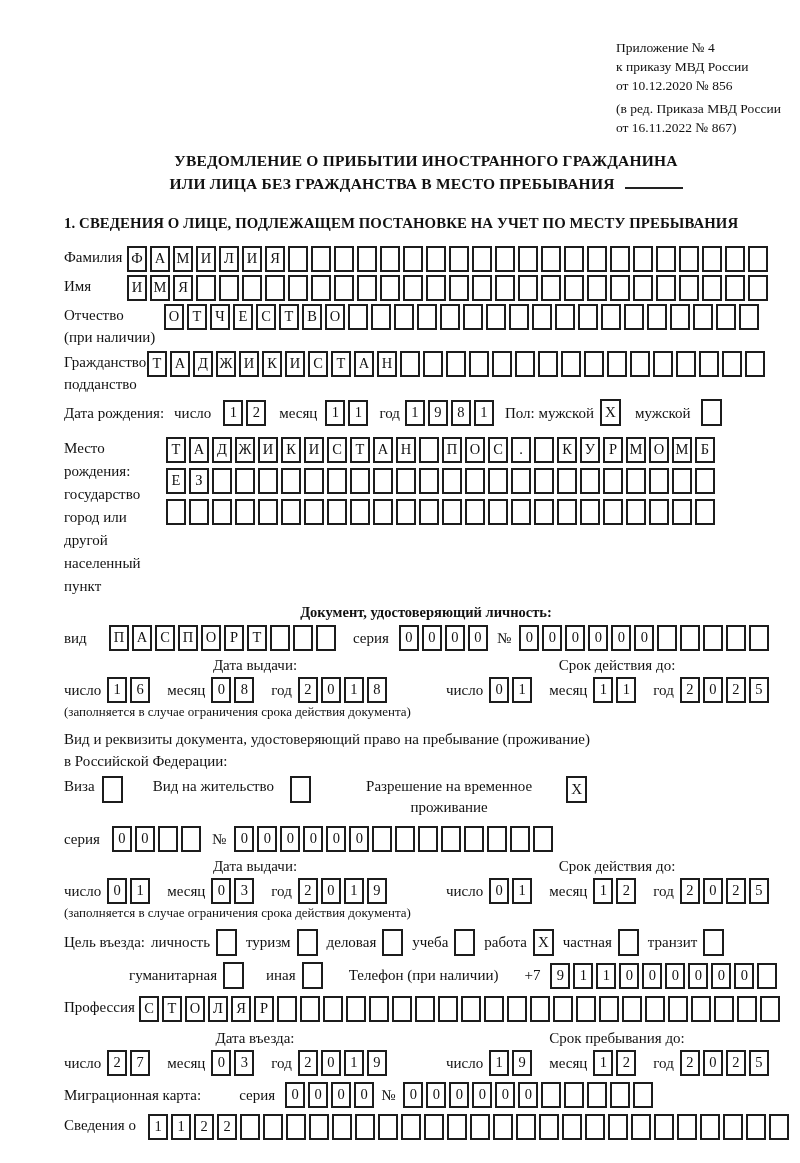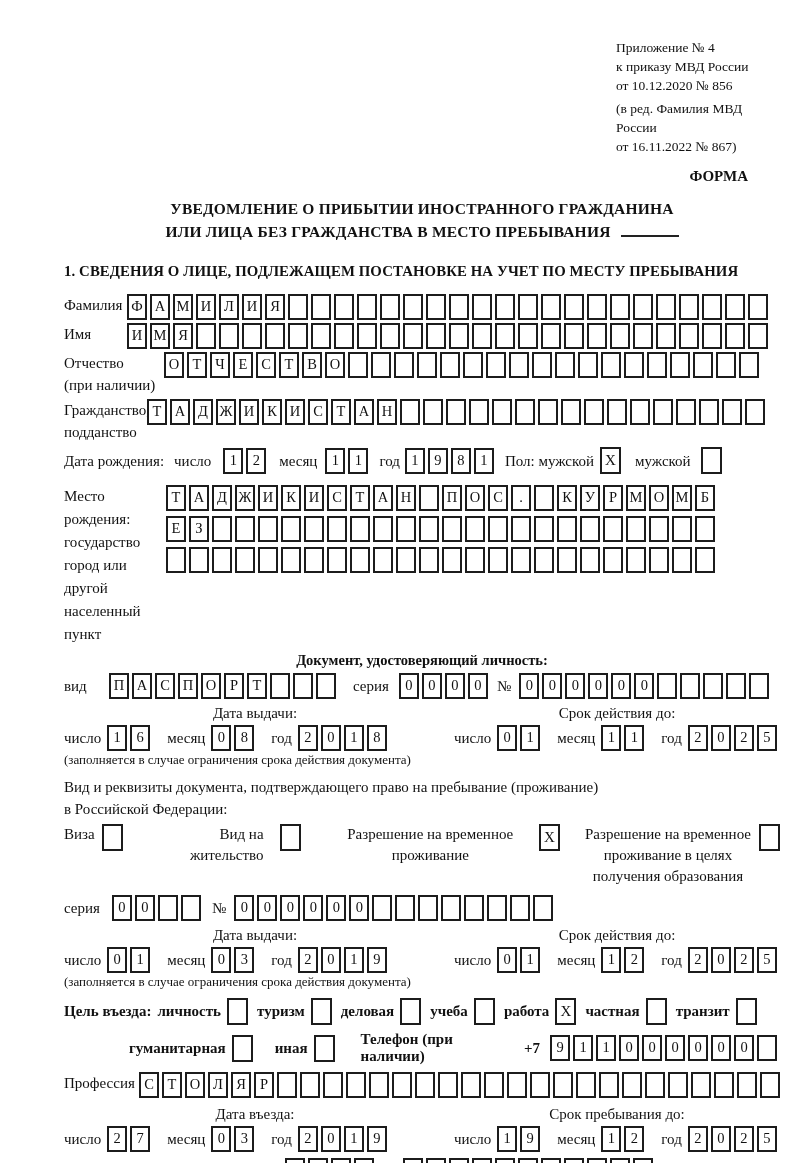--- a/index.html
+++ b/index.html
@@ -1,18 +1,18 @@
 <!DOCTYPE html>
 <html><head>
 <meta charset="utf-8">
 <style>
   * { margin:0; padding:0; box-sizing:border-box; }
   html,body { background:#ffffff; }
   body { width:800px; height:1163px; font-family:"Liberation Serif","DejaVu Serif",serif; color:#111; }
-  .page { width:800px; height:1163px; padding:38px 20px 10px 64px; overflow:hidden; background:#fff; }
+  .page { width:800px; height:1163px; padding:38px 12px 10px 64px; overflow:hidden; background:#fff; }
 
   .appendix { margin-left:552px; font-size:13.5px; line-height:19px; }
   .appendix .blk2 { margin-top:4px; }
   .forma { text-align:right; padding-right:32px; font-weight:bold; font-size:15px; margin-top:12px; }
 
   .title { text-align:center; font-weight:bold; font-size:15.5px; line-height:23px; margin-top:12px; letter-spacing:.2px; }
   .blank-line { display:inline-block; width:58px; border-bottom:2px solid #222; height:14px; margin-left:10px; }
 
   .section-heading { font-weight:bold; font-size:14.8px; margin-top:20px; letter-spacing:.1px; white-space:nowrap; }
 
@@ -21,63 +21,62 @@
   .w63 { width:63px; } .w100 { width:100px; } .w83 { width:83px; } .w102 { width:102px; } .w45 { width:45px; } .w67 { width:67px; }
 
   .cells { display:inline-flex; flex:none; white-space:nowrap; }
   .cell { display:inline-block; flex:none; width:20px; height:26px; border:2px solid #1c1c1c; margin-right:3px;
           text-align:center; font-size:14.5px; line-height:21px; font-weight:normal; }
   .checkbox { display:inline-block; flex:none; width:21px; height:27px; border:2px solid #1c1c1c;
               text-align:center; font-size:15px; line-height:23px; }
 
   .center-bold { text-align:center; font-weight:bold; font-size:14.5px; margin-top:6px; }
 
-  .date-pair { display:flex; margin-top:5px;gap:8px; }
+  .date-pair { display:flex; margin-top:5px; }
   .date-left { width:382px; flex:none; }
   .date-right { flex:1; }
   .date-heading { text-align:center; font-size:15px; line-height:19px; }
   .date-right .date-heading { text-align:center; }
   .date-row { display:flex; align-items:center; margin-top:2px; }
   .date-row .dlbl { font-size:15px; margin-right:6px; }
   .date-row .grp { margin-right:14px; display:inline-flex; align-items:center; }
   .note { font-size:13px; padding-right:4px; margin-top:1px; }
 
   .intro { font-size:15px; line-height:22px; margin-top:8px; }
 
   .opt-row { display:flex; align-items:flex-start; margin-top:4px; }
   .opt { display:flex; align-items:flex-start; }
-  .opt .olabel { font-size:15px; line-height:21px; margin-right:7px;text-align:right; }
+  .opt .olabel { font-size:15px; line-height:21px; margin-right:7px; }
   .opt .olabel.centered { text-align:center; }
   .mw215 { max-width:220px; } .mw195 { max-width:182px; }
 
   .purpose-row { display:flex; align-items:center; margin-top:8px; }
-  .purpose-row .plabel { font-size:15px; margin-right:6px;font-weight:bold; }
+  .purpose-row .plabel { font-size:15px; margin-right:6px; }
   .purpose-row .checkbox { margin-right:9px; }
   .phone-cellwrap { margin-left:4px; }
 
   .rep-wrap { display:flex; align-items:flex-start; margin-top:6px; }
   .rep-labels { width:84px; flex:none; font-size:15px; line-height:23px; }
   .rep-rows .cells { display:flex; margin-bottom:4px; }
 
   .mig-row { display:flex; align-items:center; margin-top:6px; }
 </style>
 </head>
 <body>
 
 <div class="page">
 
   <div class="appendix">
     <div>Приложение № 4</div>
     <div>к приказу МВД России</div>
     <div>от 10.12.2020 № 856</div>
-    <div class="blk2">(в ред. Фамилия МВД России</div>
+    <div class="blk2">(в ред. Приказа МВД России</div>
     <div>от 16.11.2022 № 867)</div>
   </div>
 
-  <div class="forma">ФОРМА</div>
 
   <div class="title">
     <div>УВЕДОМЛЕНИЕ О ПРИБЫТИИ ИНОСТРАННОГО ГРАЖДАНИНА</div>
     <div><span>ИЛИ ЛИЦА БЕЗ ГРАЖДАНСТВА В МЕСТО ПРЕБЫВАНИЯ</span><span class="blank-line"></span></div>
   </div>
 
   <div class="section-heading">1. СВЕДЕНИЯ О ЛИЦЕ, ПОДЛЕЖАЩЕМ ПОСТАНОВКЕ НА УЧЕТ ПО МЕСТУ ПРЕБЫВАНИЯ</div>
 
   <div class="row" style="margin-top:14px;">
     <span class="lbl w63">Фамилия</span>
@@ -413,40 +412,36 @@
             <span class="cell">0</span>
             <span class="cell">2</span>
             <span class="cell">5</span>
           </span>
       </div>
     </div>
   </div>
   <div class="note">(заполняется в случае ограничения срока действия документа)</div>
 
   <div class="intro">
-    <div>Вид и реквизиты документа, подтверждающего право на пребывание (проживание)</div>
+    <div>Вид и реквизиты документа, удостоверяющий право на пребывание (проживание)</div>
     <div>в Российской Федерации:</div>
   </div>
 
   <div class="opt-row">
     <span class="opt">
       <span class="olabel">Виза</span>
       <span class="checkbox"></span>
     </span>
     <span class="opt" style="margin-left:30px;">
       <span class="olabel" style="margin-right:16px;">Вид на жительство</span>
       <span class="checkbox"></span>
     </span>
     <span class="opt" style="margin-left:28px;">
       <span class="olabel centered mw215">Разрешение на временное проживание</span>
       <span class="checkbox">X</span>
-    </span>
-    <span class="opt" style="margin-left:24px;">
-      <span class="olabel centered mw195">Разрешение на временное проживание в целях получения образования</span>
-      <span class="checkbox"></span>
     </span>
   </div>
 
   <div class="row" style="align-items:center; margin-top:8px;">
     <span class="lbl" style="margin-right:12px;">серия</span>
     <span class="cells">
         <span class="cell">0</span>
         <span class="cell">0</span>
         <span class="cell"></span>
         <span class="cell"></span>

